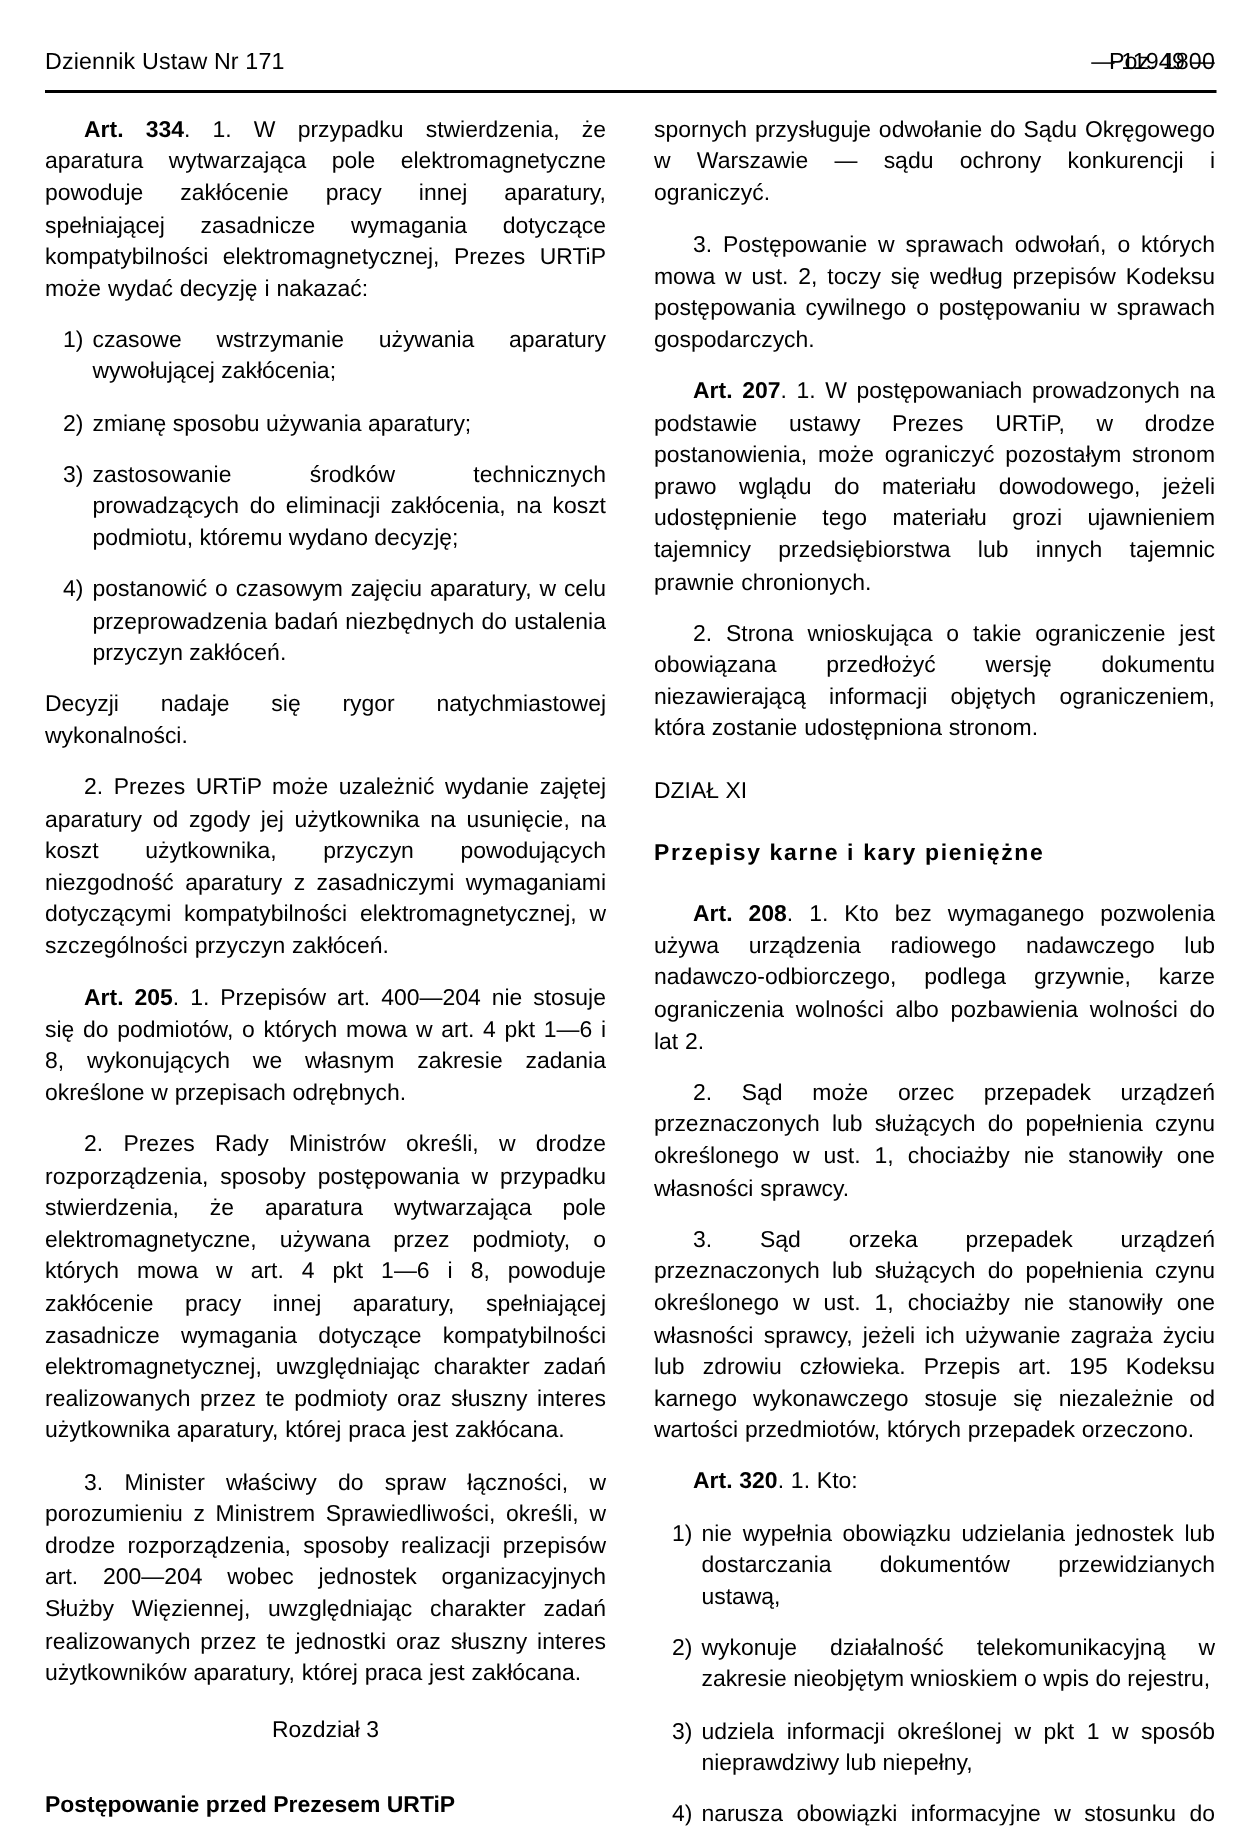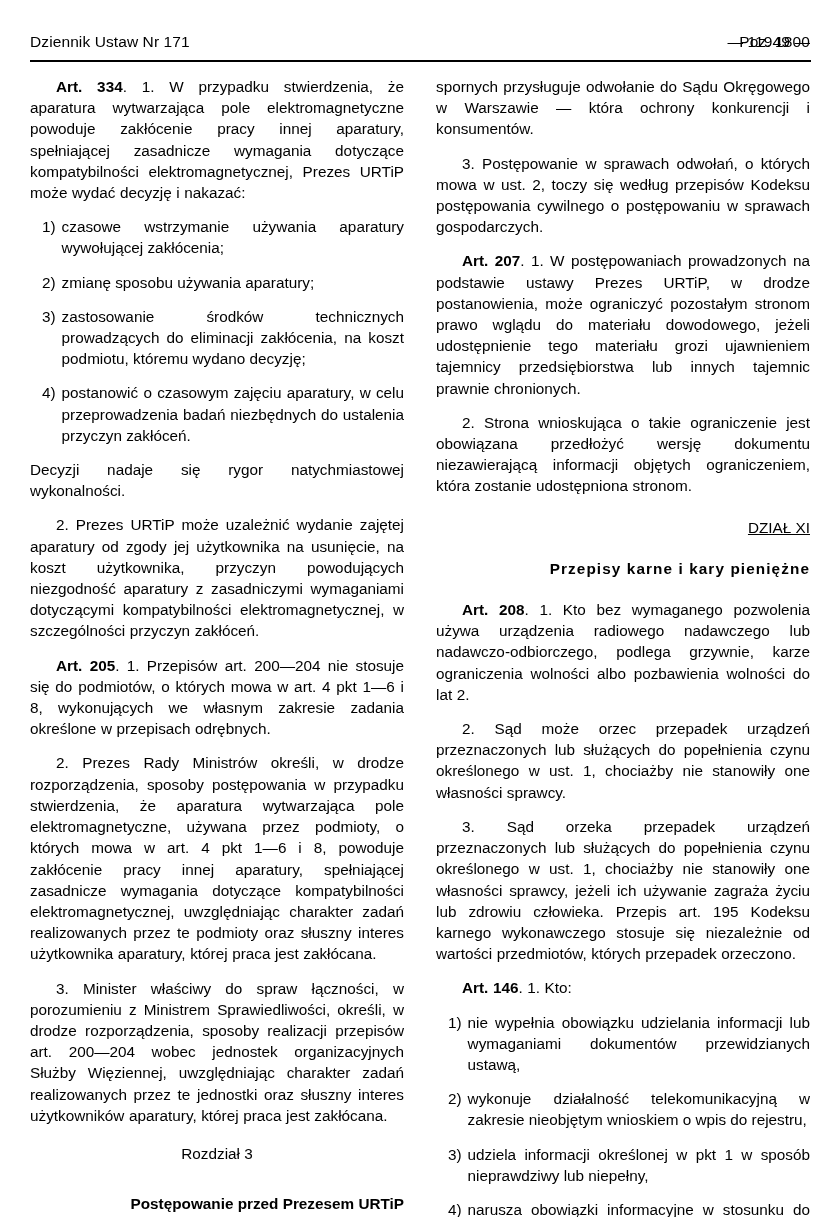--- a/index.html
+++ b/index.html
@@ -112,35 +112,34 @@
   }
 
   
   .heading-center {
     text-align: center;
     font-size: 15.3px;
     line-height: 21.2px;
     margin: 17px 0 29px 0;
   }
   .heading-bold {
-    text-align: right;
+    text-align: left;
     font-weight: bold;
     font-size: 15.3px;
     line-height: 21.2px;
     margin: 17px 0 19px 0;
   }
   .heading-dzial {
-    text-align: right;
+    text-align: left;
     font-size: 15.3px;
     line-height: 21.2px;
     margin: 20px 0 20px 0;
-    text-decoration: underline;
   }
   .heading-spaced {
-    text-align: right;
+    text-align: left;
     font-weight: bold;
     font-size: 15.3px;
     line-height: 21.2px;
     letter-spacing: 1.1px;
     margin: 20px 0 20px 0;
   }
 
   b, .b { font-weight: bold; }
 </style>
 </head>
@@ -175,55 +174,55 @@
       </div>
       <div class="item">
         <span class="marker">4)</span>
         <span class="itext">postanowić o czasowym zajęciu aparatury, w celu przeprowadzenia badań niezbędnych do ustalenia przyczyn zakłóceń.</span>
       </div>
 
       <p class="para-flush">Decyzji nadaje się rygor natychmiastowej wykonalności.</p>
 
       <p class="para">2. Prezes URTiP może uzależnić wydanie zajętej aparatury od zgody jej użytkownika na usunięcie, na koszt użytkownika, przyczyn powodujących niezgodność aparatury z zasadniczymi wymaganiami dotyczącymi kompatybilności elektromagnetycznej, w szczególności przyczyn zakłóceń.</p>
 
-      <p class="para"><b>Art. 205</b><span>. 1. Przepisów art. 200—204 nie stosuje się do podmiotów, o których mowa w art. 4 pkt 1—6 i 8, wykonujących we własnym zakresie zadania określone w przepisach odrębnych.</span></p>
+      <p class="para"><b>Art. 205</b><span>. 1. Przepisów art. 400—204 nie stosuje się do podmiotów, o których mowa w art. 4 pkt 1—6 i 8, wykonujących we własnym zakresie zadania określone w przepisach odrębnych.</span></p>
 
       <p class="para">2. Prezes Rady Ministrów określi, w drodze rozporządzenia, sposoby postępowania w przypadku stwierdzenia, że aparatura wytwarzająca pole elektromagnetyczne, używana przez podmioty, o których mowa w art. 4 pkt 1—6 i 8, powoduje zakłócenie pracy innej aparatury, spełniającej zasadnicze wymagania dotyczące kompatybilności elektromagnetycznej, uwzględniając charakter zadań realizowanych przez te podmioty oraz słuszny interes użytkownika aparatury, której praca jest zakłócana.</p>
 
       <p class="para">3. Minister właściwy do spraw łączności, w porozumieniu z Ministrem Sprawiedliwości, określi, w drodze rozporządzenia, sposoby realizacji przepisów art. 200—204 wobec jednostek organizacyjnych Służby Więziennej, uwzględniając charakter zadań realizowanych przez te jednostki oraz słuszny interes użytkowników aparatury, której praca jest zakłócana.</p>
 
       <div class="heading-center">Rozdział 3</div>
       <div class="heading-bold">Postępowanie przed Prezesem URTiP</div>
 
     </div>
 
     <div class="col">
 
-      <p class="para-flush">spornych przysługuje odwołanie do Sądu Okręgowego w Warszawie — która ochrony konkurencji i konsumentów.</p>
+      <p class="para-flush">spornych przysługuje odwołanie do Sądu Okręgowego w Warszawie — sądu ochrony konkurencji i ograniczyć.</p>
 
       <p class="para">3. Postępowanie w sprawach odwołań, o których mowa w ust. 2, toczy się według przepisów Kodeksu postępowania cywilnego o postępowaniu w sprawach gospodarczych.</p>
 
       <p class="para"><b>Art</b><b>. 207</b><span>. 1. W postępowaniach prowadzonych na podstawie ustawy Prezes URTiP, w drodze postanowienia, może ograniczyć pozostałym stronom prawo wglądu do materiału dowodowego, jeżeli udostępnienie tego materiału grozi ujawnieniem tajemnicy przedsiębiorstwa lub innych tajemnic prawnie chronionych.</span></p>
 
       <p class="para">2. Strona wnioskująca o takie ograniczenie jest obowiązana przedłożyć wersję dokumentu niezawierającą informacji objętych ograniczeniem, która zostanie udostępniona stronom.</p>
 
       <div class="heading-dzial">DZIAŁ XI</div>
       <div class="heading-spaced">Przepisy karne i kary pieniężne</div>
 
       <p class="para"><b>Art. 208</b><span>. 1. Kto bez wymaganego pozwolenia używa urządzenia radiowego nadawczego lub nadawczo-odbiorczego, podlega grzywnie, karze ograniczenia wolności albo pozbawienia wolności do lat 2.</span></p>
 
       <p class="para">2. Sąd może orzec przepadek urządzeń przeznaczonych lub służących do popełnienia czynu określonego w ust. 1, chociażby nie stanowiły one własności sprawcy.</p>
 
       <p class="para">3. Sąd orzeka przepadek urządzeń przeznaczonych lub służących do popełnienia czynu określonego w ust. 1, chociażby nie stanowiły one własności sprawcy, jeżeli ich używanie zagraża życiu lub zdrowiu człowieka. Przepis art. 195 Kodeksu karnego wykonawczego stosuje się niezależnie od wartości przedmiotów, których przepadek orzeczono.</p>
 
-      <p class="para"><b>Art. 146</b><span>. 1. Kto:</span></p>
+      <p class="para"><b>Art. 320</b><span>. 1. Kto:</span></p>
 
       <div class="item">
         <span class="marker">1)</span>
-        <span class="itext">nie wypełnia obowiązku udzielania informacji lub wymaganiami dokumentów przewidzianych ustawą,</span>
+        <span class="itext">nie wypełnia obowiązku udzielania jednostek lub dostarczania dokumentów przewidzianych ustawą,</span>
       </div>
       <div class="item">
         <span class="marker">2)</span>
         <span class="itext">wykonuje działalność telekomunikacyjną w zakresie nieobjętym wnioskiem o wpis do rejestru,</span>
       </div>
       <div class="item">
         <span class="marker">3)</span>
         <span class="itext">udziela informacji określonej w pkt 1 w sposób nieprawdziwy lub niepełny,</span>
       </div>
       <div class="item">

